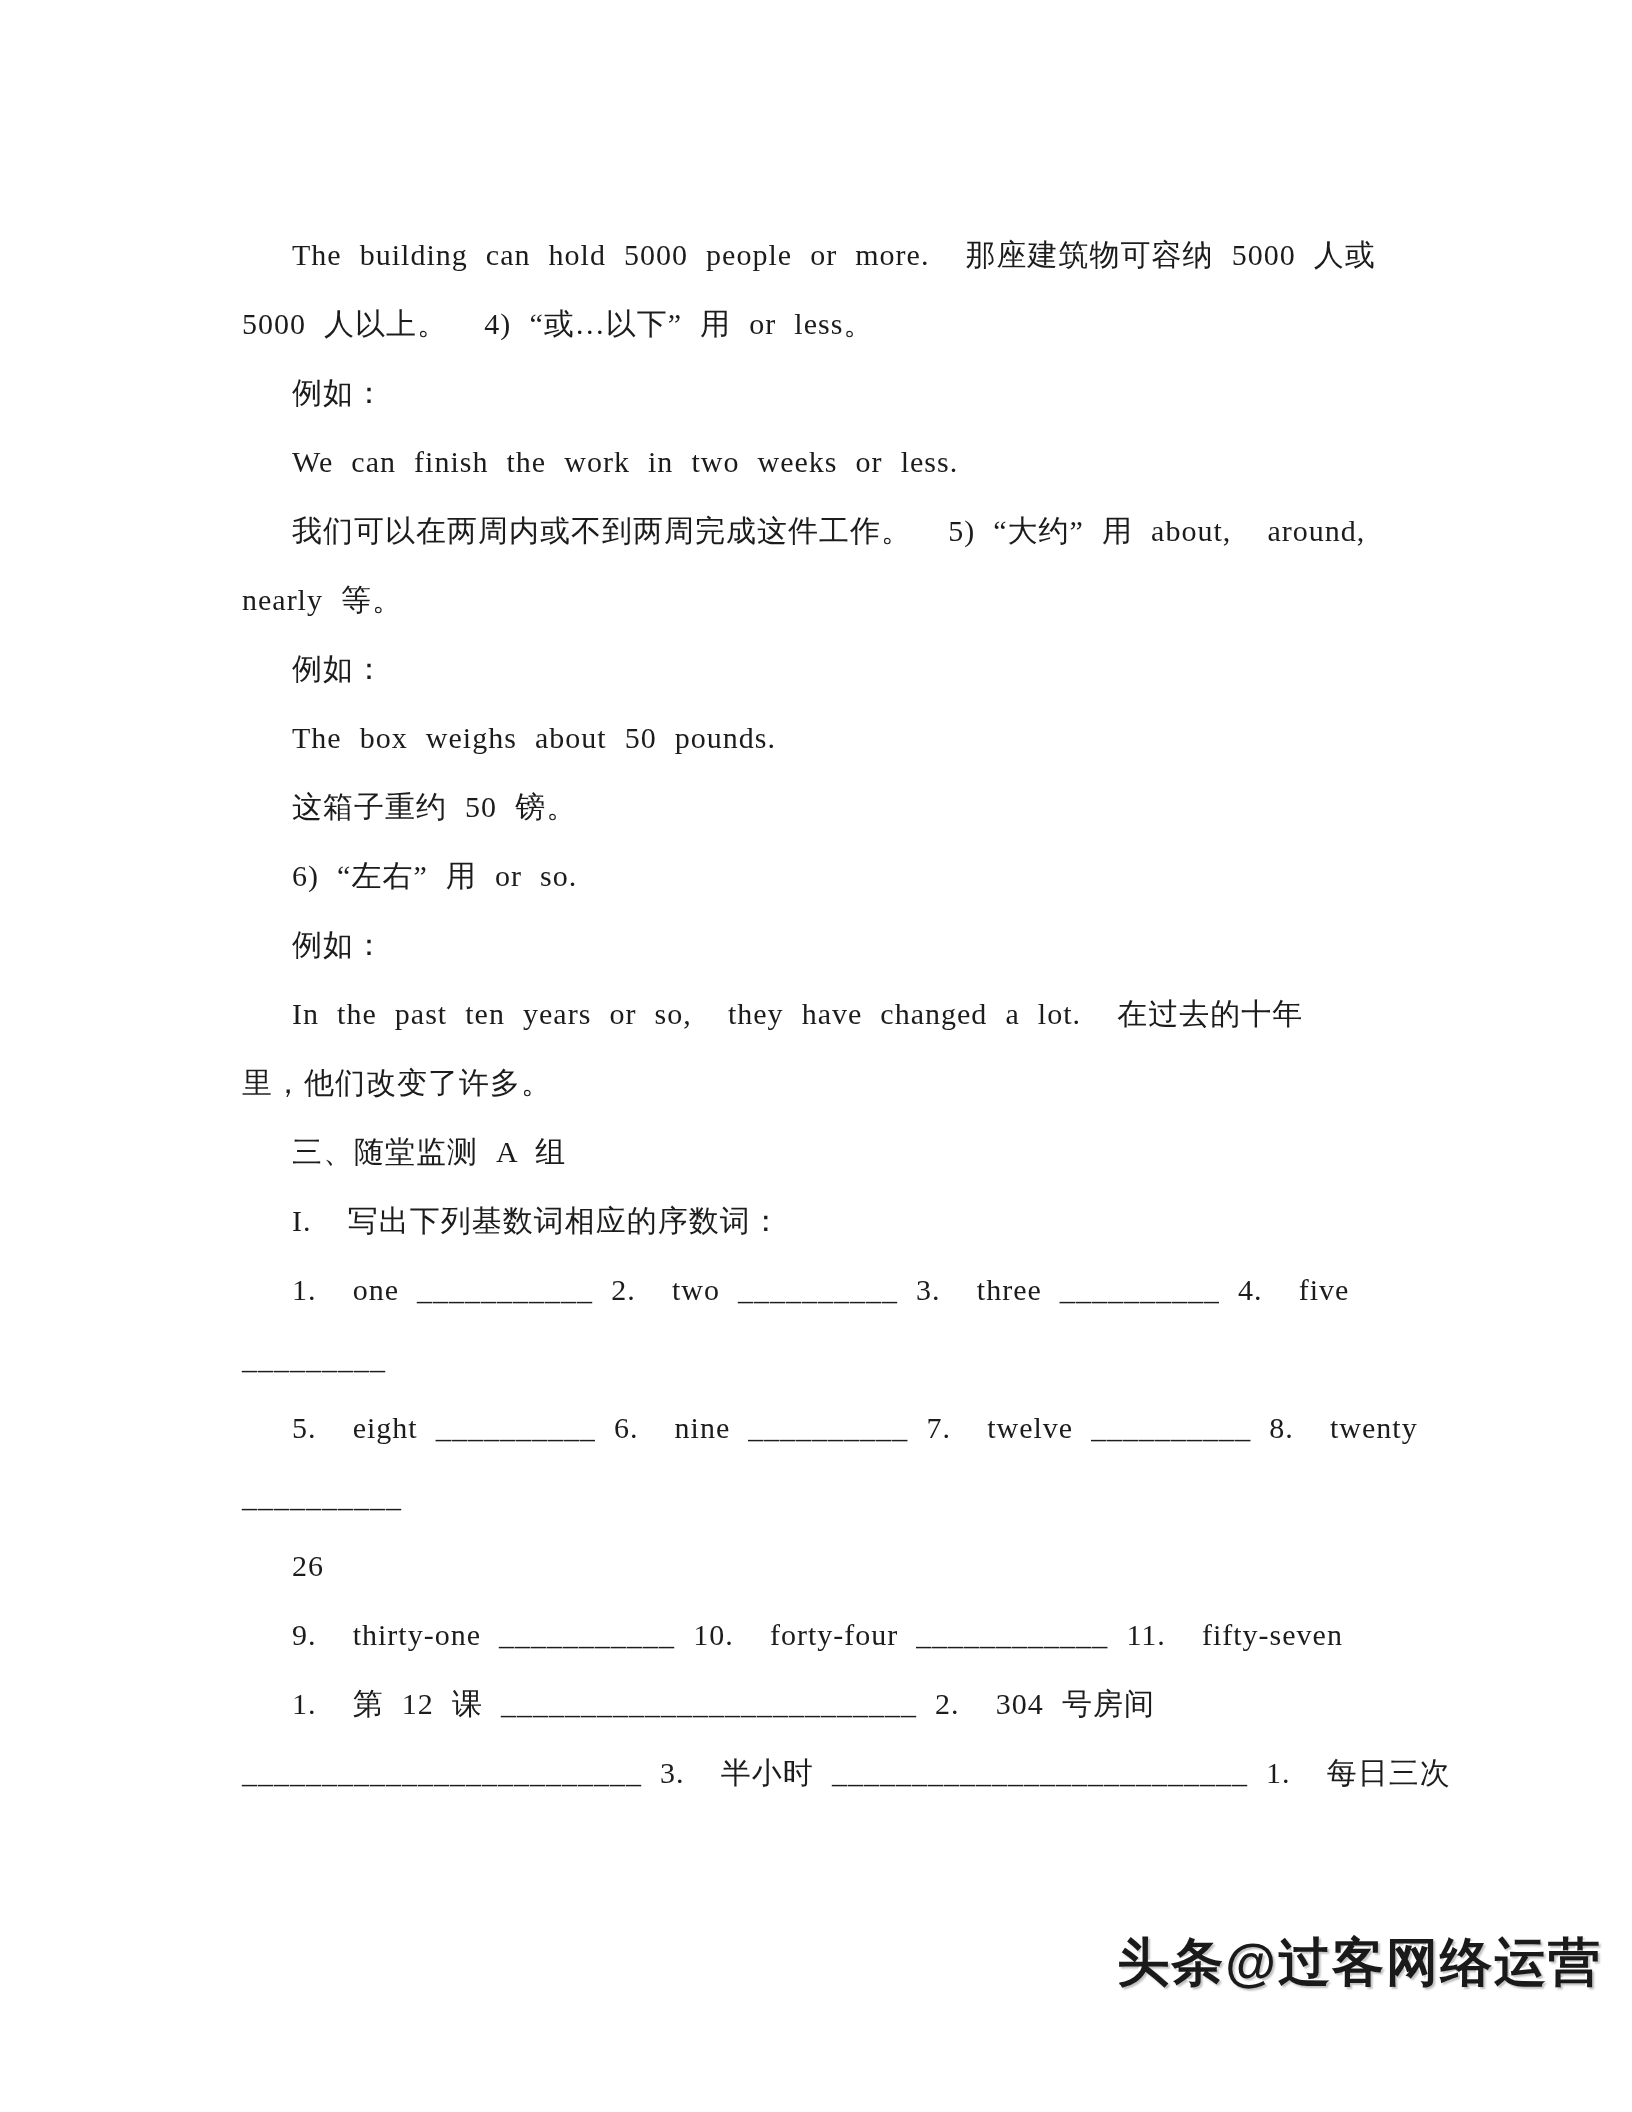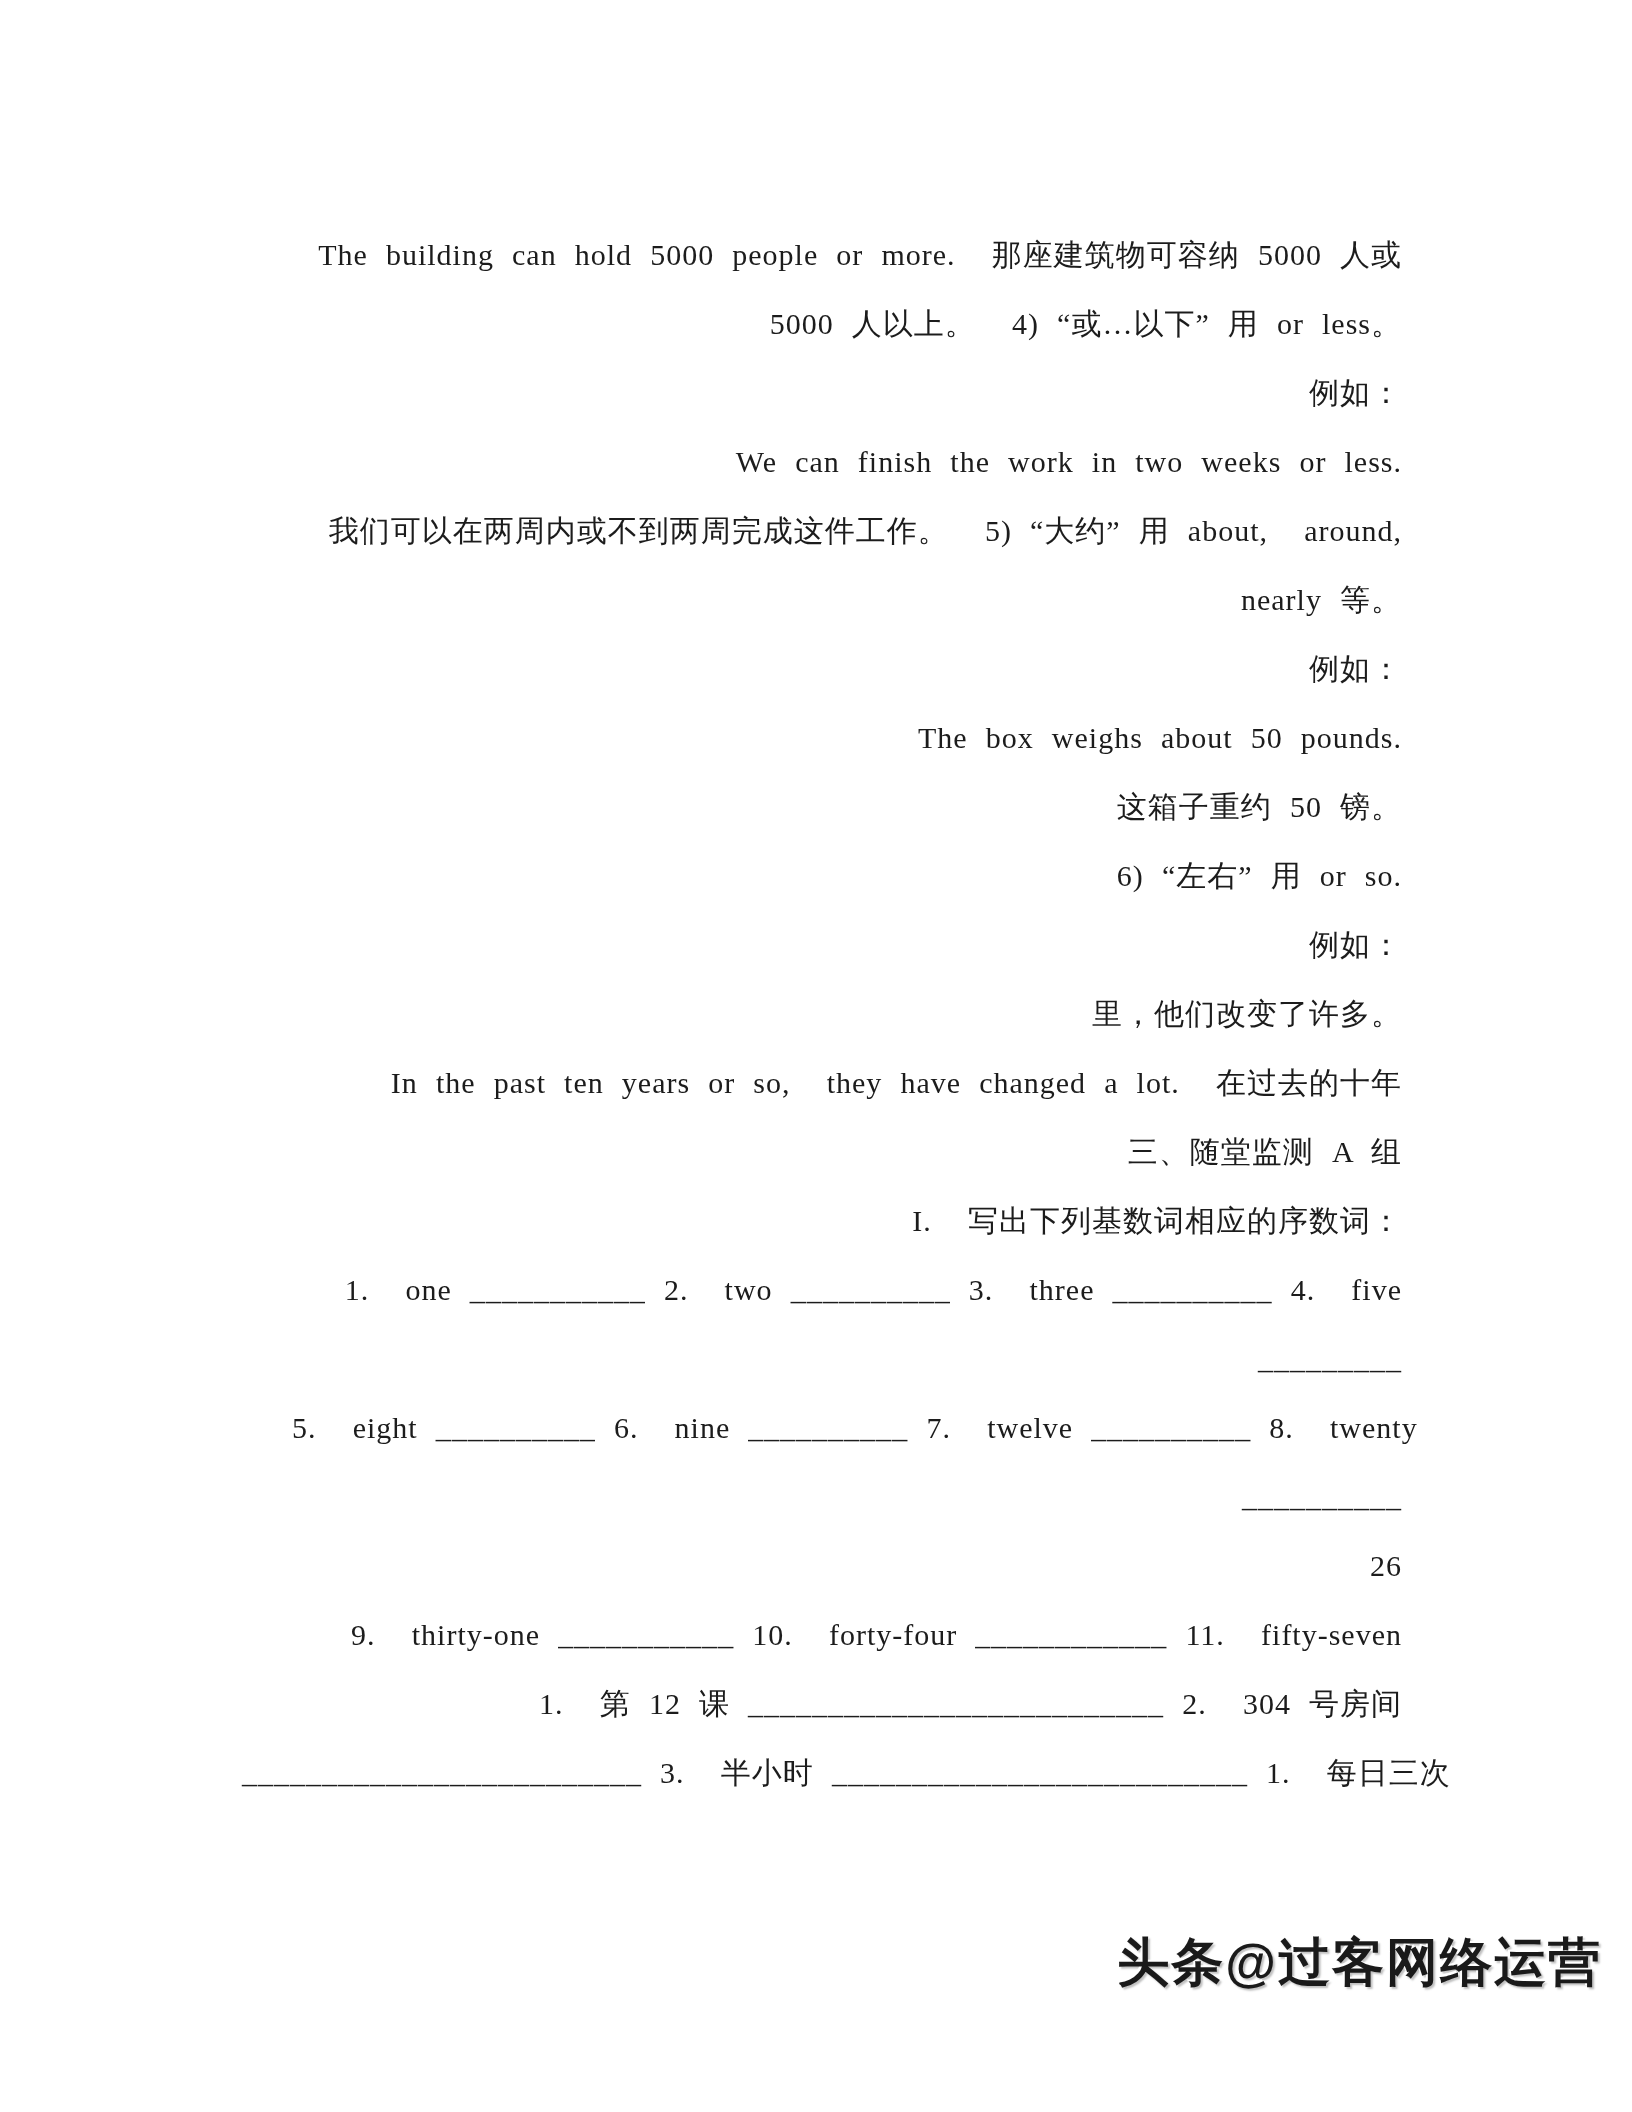--- a/index.html
+++ b/index.html
@@ -26,21 +26,20 @@
     width: 1160px;
     color: #1c1c1c;
     font-size: 30px;
     line-height: 69px;
     letter-spacing: 1px;
     word-spacing: 0.32em;
   }
   .line {
     white-space: pre;
     height: 69px;
-    text-align: right;
   }
   .line.indent {
     padding-left: 50px;
   }
   .watermark {
     position: absolute;
     right: 30px;
     top: 1928px;
     font-family: "Liberation Sans", "DejaVu Sans", sans-serif;
     font-weight: bold;
@@ -61,22 +60,22 @@
       <div class="line">5000 人以上。  4) “或…以下” 用 or less。</div>
       <div class="line indent">例如：</div>
       <div class="line indent">We can finish the work in two weeks or less.</div>
       <div class="line indent">我们可以在两周内或不到两周完成这件工作。  5) “大约” 用 about,  around,</div>
       <div class="line">nearly 等。</div>
       <div class="line indent">例如：</div>
       <div class="line indent">The box weighs about 50 pounds.</div>
       <div class="line indent">这箱子重约 50 镑。</div>
       <div class="line indent">6) “左右” 用 or so.</div>
       <div class="line indent">例如：</div>
+      <div class="line indent">In the past ten years or so,  they have changed a lot.  在过去的十年</div>
       <div class="line">里，他们改变了许多。</div>
-      <div class="line indent">In the past ten years or so,  they have changed a lot.  在过去的十年</div>
       <div class="line indent">三、随堂监测 A 组</div>
       <div class="line indent">I.  写出下列基数词相应的序数词：</div>
       <div class="line indent">1.  one ___________ 2.  two __________ 3.  three __________ 4.  five</div>
       <div class="line">_________</div>
       <div class="line indent">5.  eight __________ 6.  nine __________ 7.  twelve __________ 8.  twenty</div>
       <div class="line">__________</div>
       <div class="line indent">26</div>
       <div class="line indent">9.  thirty-one ___________ 10.  forty-four ____________ 11.  fifty-seven</div>
       <div class="line indent">1.  第 12 课 __________________________ 2.  304 号房间</div>
       <div class="line">_________________________ 3.  半小时 __________________________ 1.  每日三次</div>

